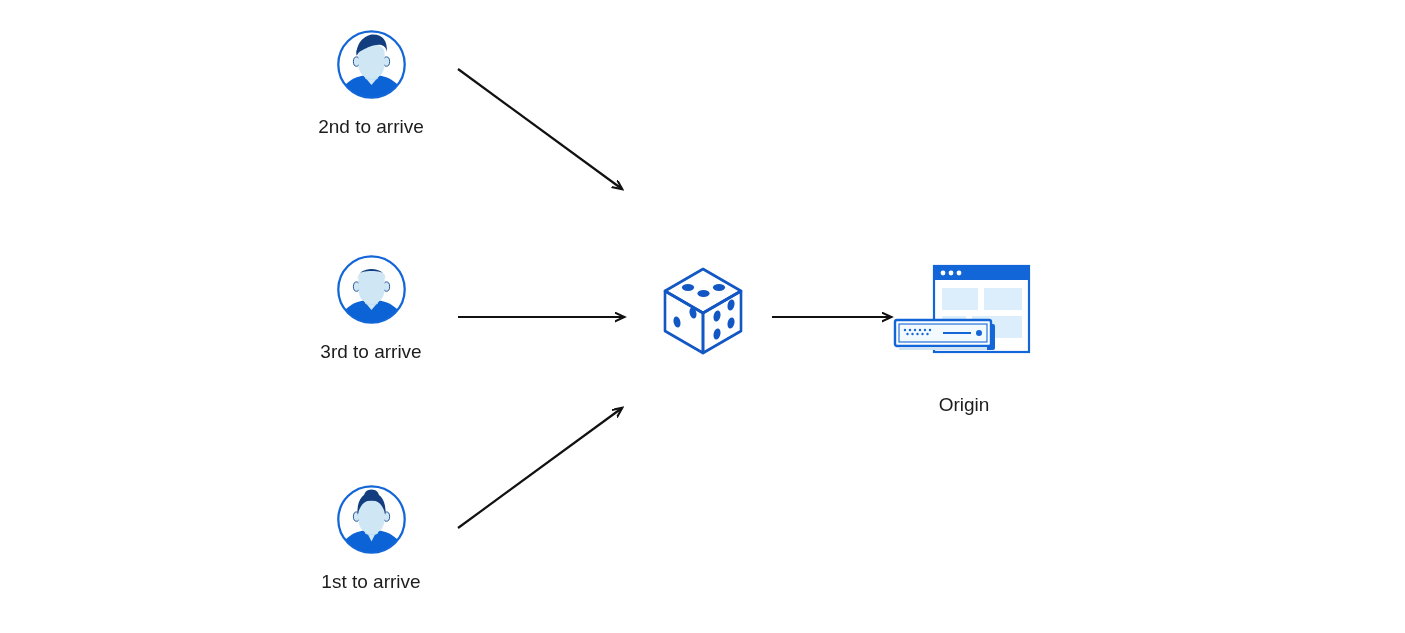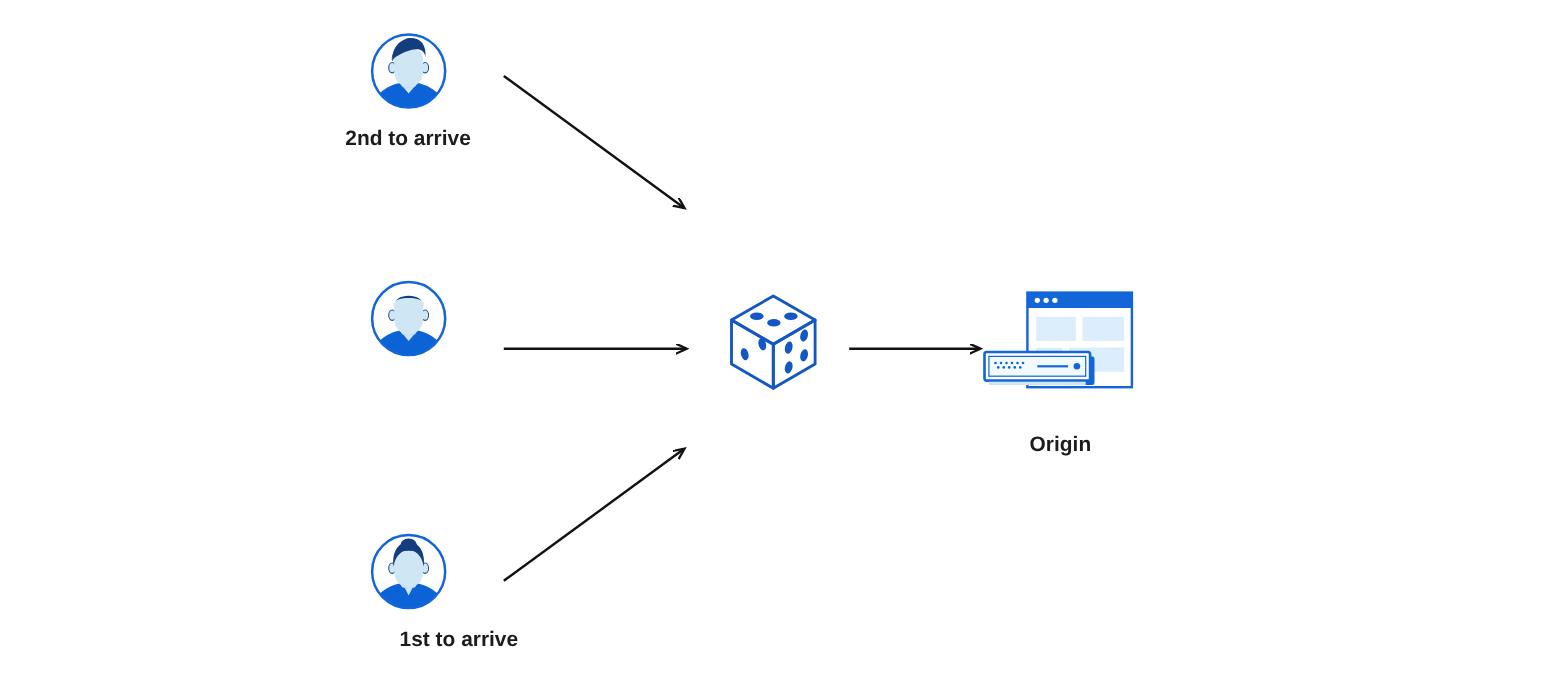--- a/index.html
+++ b/index.html
@@ -3,21 +3,21 @@
 <meta charset="utf-8">
 <style>
   html,body{margin:0;padding:0;}
   body{
     width:1405px;height:633px;
     background:#ffffff;
     font-family:"Liberation Sans","DejaVu Sans",sans-serif;
     overflow:hidden;
     position:relative;
   }
-  #stage{position:absolute;left:0;top:0;width:1405px;height:633px;font-weight:bold;}
+  #stage{position:absolute;left:0;top:0;width:1405px;height:633px;}
   .node{position:absolute;}
   .label{
     position:absolute;
     color:#1c1c1c;
     font-size:19px;
     line-height:22px;
     white-space:nowrap;
     text-align:center;
     font-family:"Liberation Sans","DejaVu Sans",sans-serif;
   }
@@ -94,20 +94,21 @@
         <path d="M41 50 L41 68 C41 72 59 72 59 68 L59 50 Z" fill="#bfdef2"></path>
         <ellipse cx="29.5" cy="46" rx="4.3" ry="6.4" fill="#cfe6f5" stroke="#1d4f93" stroke-width="1.3"></ellipse>
         <ellipse cx="70.5" cy="46" rx="4.3" ry="6.4" fill="#cfe6f5" stroke="#1d4f93" stroke-width="1.3"></ellipse>
         <path d="M32 34 C32 18 68 18 68 34 L68 49 C68 64 58 70 50 70 C42 70 32 64 32 49 Z" fill="#cfe6f5"></path>
 
         <path d="M31 36 C31 17 69 17 69 36 C69 30 66 27 62 26 C55 24 45 24 38 26 C34 27 31 30 31 36 Z" fill="#123d7e"></path>
       </g>
       <circle cx="50" cy="50" r="45.5" fill="none" stroke="#1266d8" stroke-width="3.1"></circle>
     </svg>
   </div>
+  <div class="label" style="left:271px;top:341px;width:200px;">3rd to arrive</div>
 
   <div class="node" style="left:335px;top:483px;">
     <svg width="73" height="73" viewBox="0 0 100 100">
       <clipPath id="clipC">
           <circle cx="50" cy="50" r="45.5"></circle>
         </clipPath>
       <circle cx="50" cy="50" r="45.5" fill="#ffffff"></circle>
       <g clip-path="url(#clipC)">
         <path d="M50 64 C20 64 4 84 1 103 L99 103 C96 84 80 64 50 64 Z" fill="#0b63d6"></path>
         <path d="M42 64 L50 80 L58 64 L54 62 L50 71 L46 62 Z" fill="#cfe6f5"></path>
@@ -115,21 +116,21 @@
         <ellipse cx="29.5" cy="46" rx="4.3" ry="6.4" fill="#cfe6f5" stroke="#1d4f93" stroke-width="1.3"></ellipse>
         <ellipse cx="70.5" cy="46" rx="4.3" ry="6.4" fill="#cfe6f5" stroke="#1d4f93" stroke-width="1.3"></ellipse>
         <path d="M32 34 C32 18 68 18 68 34 L68 49 C68 64 58 70 50 70 C42 70 32 64 32 49 Z" fill="#cfe6f5"></path>
 
         <path d="M31 44 C29 22 40 13 50 13 C60 13 71 22 69 44 C67 35 64 30 60 27 C55 23 45 23 40 27 C36 30 33 35 31 44 Z" fill="#123d7e"></path>
         <path d="M50 9 C56 9 60 13 60 17 C60 21 56 24 50 24 C44 24 40 21 40 17 C40 13 44 9 50 9 Z" fill="#123d7e"></path>
       </g>
       <circle cx="50" cy="50" r="45.5" fill="none" stroke="#1266d8" stroke-width="3.1"></circle>
     </svg>
   </div>
-  <div class="label" style="left:271px;top:571px;width:200px;text-align:right;">1st to arrive</div>
+  <div class="label" style="left:271px;top:571px;width:200px;">1st to arrive</div>
 
   <div class="node" style="left:661px;top:266px;">
     <svg width="84" height="90" viewBox="0 0 84 90">
       <g fill="none" stroke="#1257c4" stroke-width="2.6" stroke-linejoin="round" stroke-linecap="round">
 
         <path d="M42 3 L80 25 L42 47 L4 25 Z"></path>
 
         <path d="M4 25 L42 47 L42 87 L4 65 Z"></path>
 
         <path d="M80 25 L80 65 L42 87 L42 47 Z"></path>

